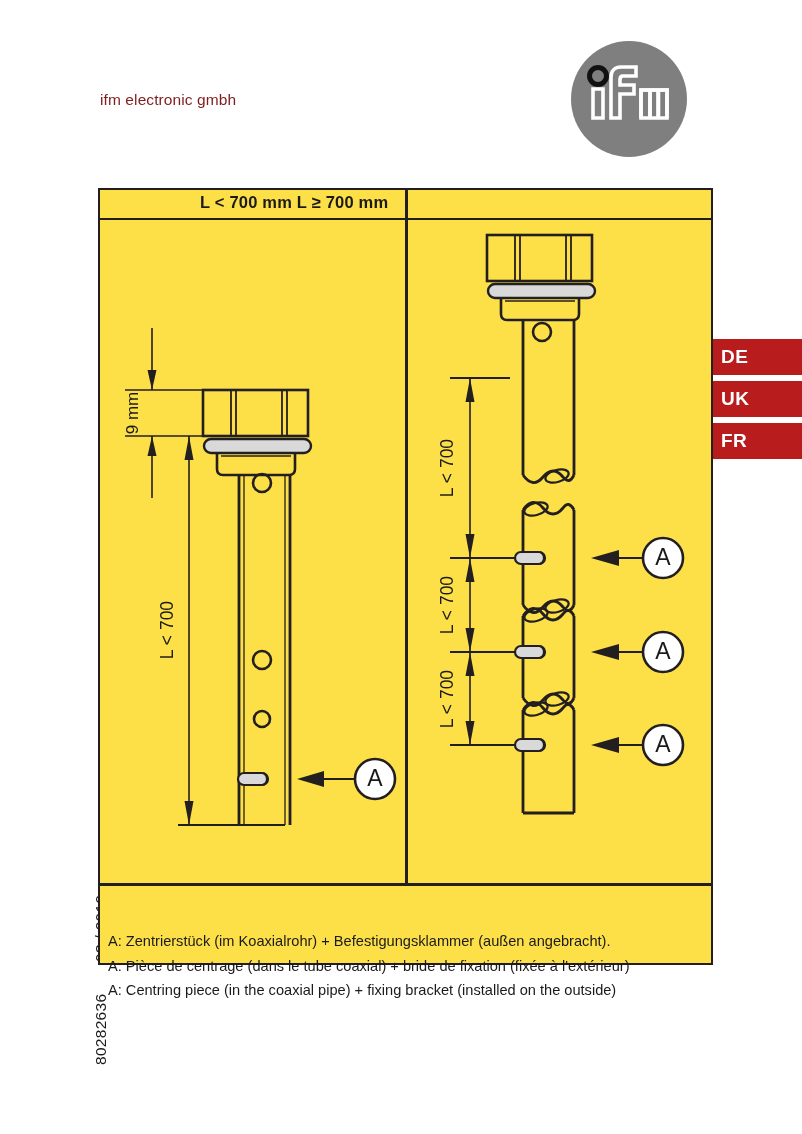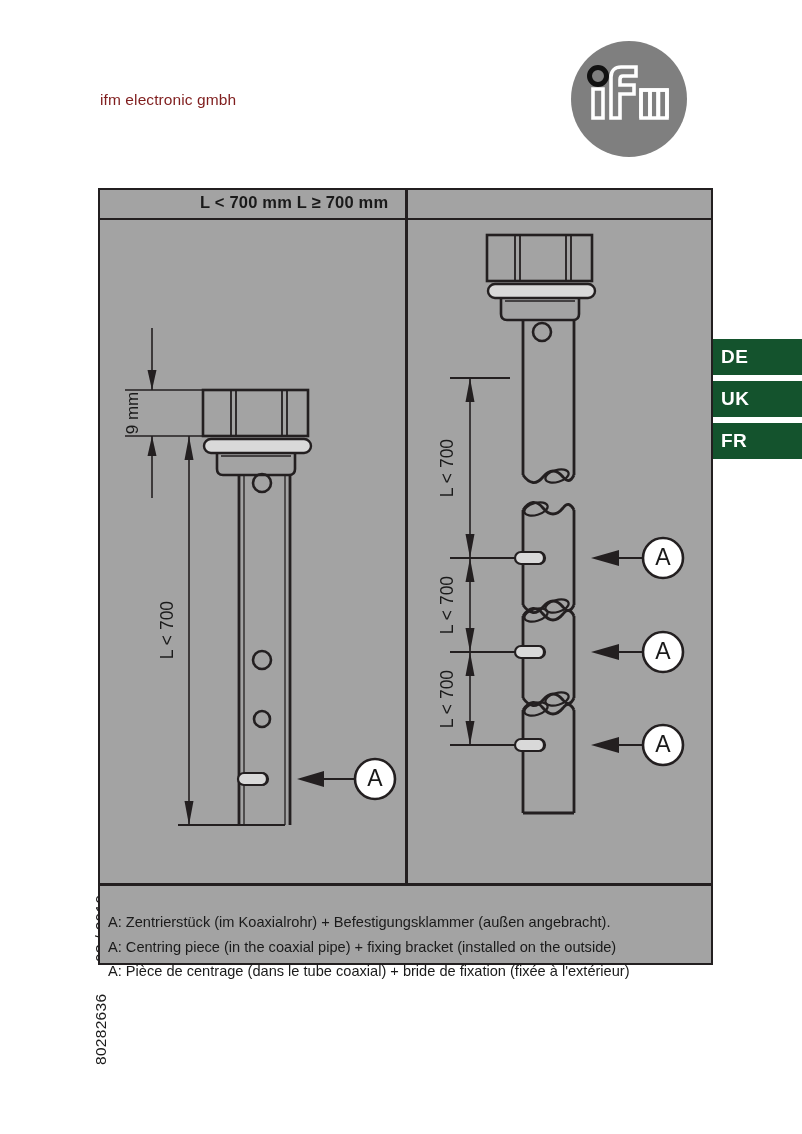--- a/index.html
+++ b/index.html
@@ -39,21 +39,21 @@
 
   
   #language-tabs {
     position: absolute;
     left: 707px;
     top: 339px;
     width: 95px;
   }
   .lang-tab {
     height: 36px;
-    background: #14532d;
+    background: #b91c1c;
     color: #ffffff;
     font-size: 19px;
     font-weight: bold;
     letter-spacing: 0.5px;
     display: flex;
     align-items: center;
     padding-left: 14px;
     box-sizing: border-box;
     margin-bottom: 6px;
   }
@@ -73,21 +73,21 @@
 
   
   #figure-frame {
     position: absolute;
     left: 98px;
     top: 188px;
     width: 615px;
     height: 777px;
     border: 2.5px solid #231f20;
     box-sizing: border-box;
-    background: #a3a3a3;
+    background: #fde047;
   }
   #figure-title-row {
     position: absolute;
     left: 0; top: 0;
     width: 100%;
     height: 30px;
     border-bottom: 2.5px solid #231f20;
     box-sizing: border-box;
   }
   #figure-title-text {
@@ -111,21 +111,21 @@
     position: absolute;
     left: 0;
     top: 693px;
     width: 100%;
     height: 2.5px;
     background: #231f20;
   }
   #caption-block {
     position: absolute;
     left: 8px;
-    top: 720px;
+    top: 739px;
     width: 600px;
     font-size: 14.6px;
     line-height: 24.5px;
     color: #1a1a1a;
   }
   #caption-block div { white-space: nowrap; }
 
   
   .draw-svg {
     position: absolute;
@@ -314,17 +314,17 @@
 
     <text x="48" y="479" transform="rotate(-90 48 479)" text-anchor="middle" font-family="Liberation Sans, sans-serif" font-size="17.5" fill="#1a1a1a">L &lt; 700</text>
 
     <text x="258" y="345" text-anchor="middle" font-family="Liberation Sans, sans-serif" font-size="23" fill="#1a1a1a">A</text>
     <text x="258" y="439" text-anchor="middle" font-family="Liberation Sans, sans-serif" font-size="23" fill="#1a1a1a">A</text>
     <text x="258" y="532" text-anchor="middle" font-family="Liberation Sans, sans-serif" font-size="23" fill="#1a1a1a">A</text>
   </svg>
 
   <div id="caption-block">
     <div>A: Zentrierstück (im Koaxialrohr) + Befestigungsklammer (außen angebracht).</div>
+    <div>A: Pièce de centrage (dans le tube coaxial) + bride de fixation (fixée à l'extérieur)</div>
     <div>A: Centring piece (in the coaxial pipe) + fixing bracket (installed on the outside)</div>
-    <div>A: Pièce de centrage (dans le tube coaxial) + bride de fixation (fixée à l'extérieur)</div>
   </div>
 
 </div>
 
 </body></html>

